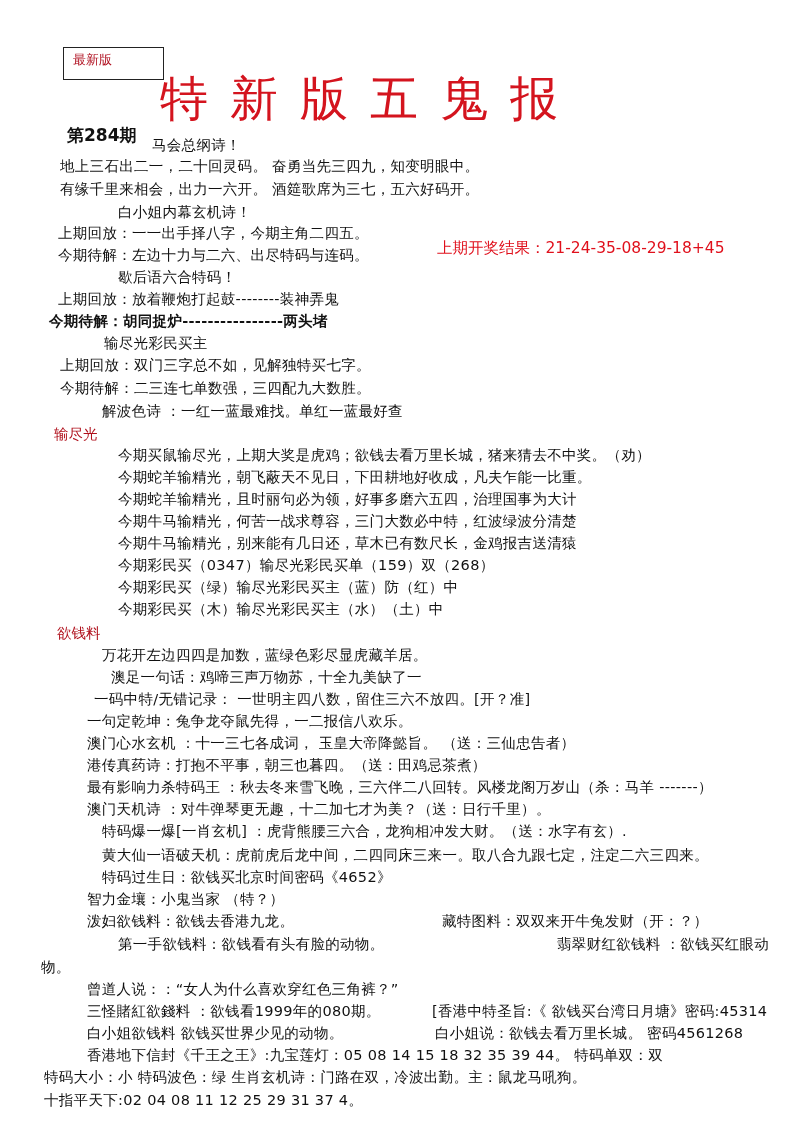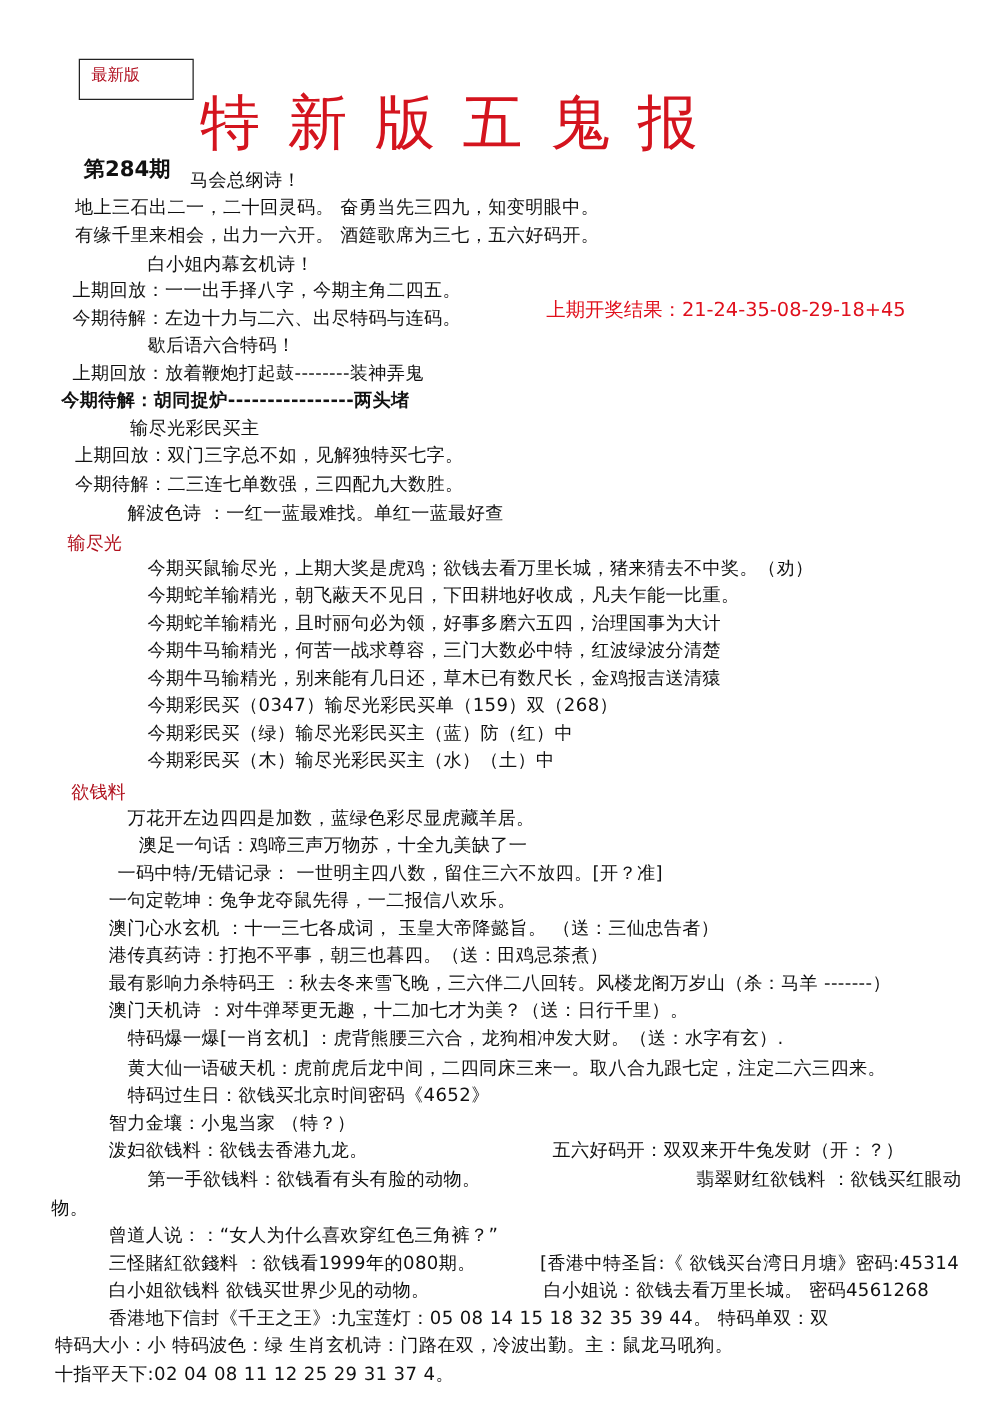--- a/index.html
+++ b/index.html
@@ -4,21 +4,21 @@
 <style>
   html, body { margin: 0; padding: 0; background: #ffffff; }
   body {
     width: 793px; height: 1122px; position: relative; overflow: hidden;
     font-family: "DejaVu Sans", "Liberation Sans", sans-serif;
     color: #111111;
   }
   .abs { position: absolute; white-space: nowrap; }
   .t { font-size: 14.5px; line-height: 18px; letter-spacing: 0.3px; }
   .badge-box {
-    position: absolute; left: 63px; top: 47px; width: 92px; height: 33px;
+    position: absolute; left: 63px; top: 47px; width: 101px; height: 33px;
     border: 1px solid #222; box-sizing: border-box;
   }
   .badge-text { position: absolute; left: 9px; top: 3px; font-size: 13px; color: #b01020; }
   .main-title {
     position: absolute; left: 160px; top: 70px; font-size: 48px; line-height: 56px;
     color: #d4141e; font-family: "DejaVu Serif", "Liberation Serif", serif; letter-spacing: 22px;
   }
   .issue { font-size: 17px; font-weight: bold; color: #111; }
   .section-head { color: #b0101c; font-size: 14.5px; }
   .result { font-size: 15.5px; color: #e0101c; }
@@ -70,21 +70,21 @@
 <div class="abs t" style="left:87px; top:712px;">一句定乾坤：兔争龙夺鼠先得，一二报信八欢乐。</div>
 <div class="abs t" style="left:87px; top:734px;">澳门心水玄机 ：十一三七各成词， 玉皇大帝降懿旨。 （送：三仙忠告者）</div>
 <div class="abs t" style="left:87px; top:756px;">港传真药诗：打抱不平事，朝三也暮四。（送：田鸡忌茶煮）</div>
 <div class="abs t" style="left:87px; top:778px;">最有影响力杀特码王 ：秋去冬来雪飞晚，三六伴二八回转。风楼龙阁万岁山（杀：马羊 -------）</div>
 <div class="abs t" style="left:87px; top:800px;">澳门天机诗 ：对牛弹琴更无趣，十二加七才为美？（送：日行千里）。</div>
 <div class="abs t" style="left:102px; top:822px;">特码爆一爆[一肖玄机] ：虎背熊腰三六合，龙狗相冲发大财。（送：水字有玄）.</div>
 <div class="abs t" style="left:102px; top:846px;">黄大仙一语破天机：虎前虎后龙中间，二四同床三来一。取八合九跟七定，注定二六三四来。</div>
 <div class="abs t" style="left:102px; top:868px;">特码过生日：欲钱买北京时间密码《4652》</div>
 <div class="abs t" style="left:87px; top:890px;">智力金壤：小鬼当家 （特？）</div>
 <div class="abs t" style="left:87px; top:912px;">泼妇欲钱料：欲钱去香港九龙。</div>
-<div class="abs t" style="left:442px; top:912px;">五六好码开：双双来开牛兔发财（开：？）</div>
+<div class="abs t" style="left:442px; top:912px;">藏特图料：双双来开牛兔发财（开：？）</div>
 <div class="abs t" style="left:118px; top:935px;font-family:Liberation Serif, serif;">第一手欲钱料：欲钱看有头有脸的动物。</div>
 <div class="abs t" style="left:557px; top:935px;">翡翠财红欲钱料 ：欲钱买红眼动</div>
 <div class="abs t" style="left:41px; top:958px;">物。</div>
 <div class="abs t" style="left:87px; top:980px;">曾道人说：：“女人为什么喜欢穿红色三角裤？”</div>
 <div class="abs t" style="left:87px; top:1002px;">三怪賭紅欲錢料 ：欲钱看1999年的080期。</div>
 <div class="abs t" style="left:432px; top:1002px;">[香港中特圣旨:《 欲钱买台湾日月塘》密码:45314</div>
 <div class="abs t" style="left:87px; top:1024px;">白小姐欲钱料  欲钱买世界少见的动物。</div>
 <div class="abs t" style="left:435px; top:1024px;">白小姐说：欲钱去看万里长城。 密码4561268</div>
 <div class="abs t" style="left:87px; top:1046px;">香港地下信封《千王之王》:九宝莲灯：05 08 14 15 18 32 35 39 44。 特码单双：双</div>
 <div class="abs t" style="left:44px; top:1068px;">特码大小：小 特码波色：绿 生肖玄机诗：门路在双，冷波出勤。主：鼠龙马吼狗。</div>

